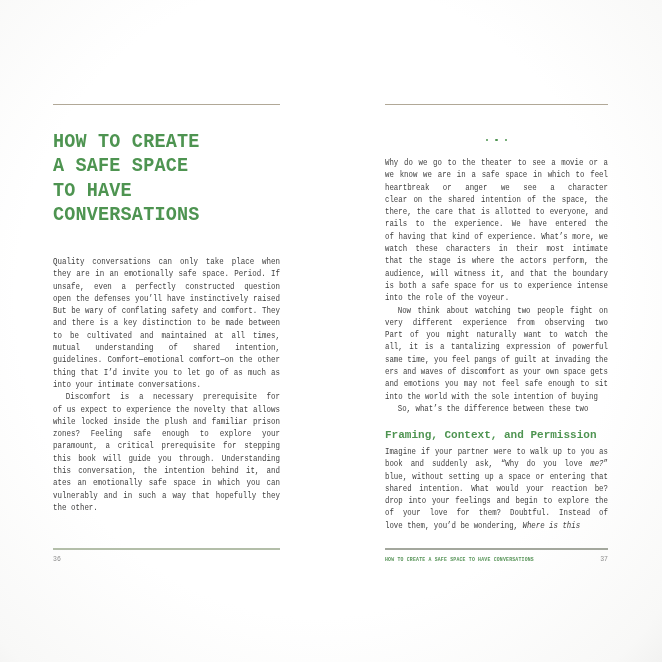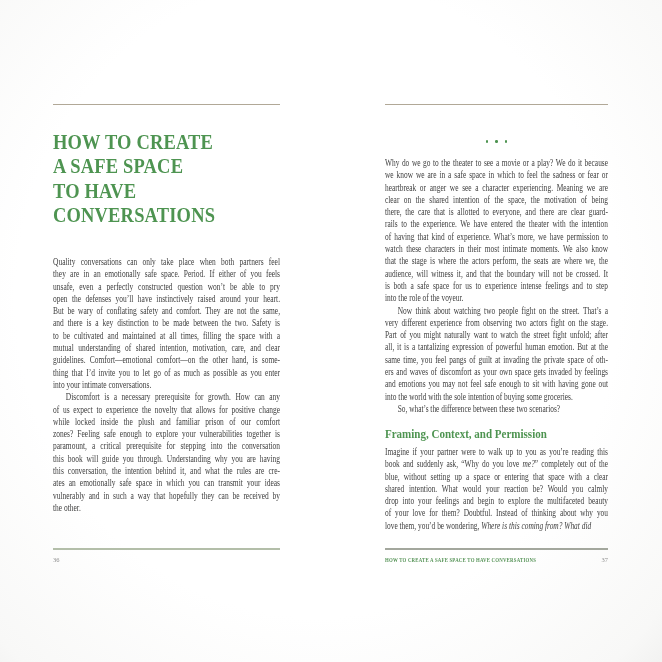--- a/index.html
+++ b/index.html
@@ -1,19 +1,19 @@
 <!DOCTYPE html>
 <html><head>
 <meta charset="utf-8">
 <style>
   html,body{margin:0;padding:0;background:#fff;}
   .canvas{
     position:relative;width:662px;height:662px;overflow:hidden;
     background:radial-gradient(ellipse at 48% 45%, #ffffff 62%, #f8f8f7 93%, #f2f2f1 100%);
-    font-family:Liberation Serif, serif;
+    font-family:Liberation Mono, monospace;
     -webkit-font-smoothing:antialiased;
   }
   .page{position:absolute;top:0;height:662px;}
   .page-left{left:53px;width:227px;}
   .page-right{left:385px;width:223px;}
 
   .rule{position:absolute;left:0;right:0;}
   .rule-top{top:104px;height:1px;background:var(--rule-top,#b1a897);}
   .rule-bottom{top:548px;}
   .rule-bottom-left{height:2px;background:var(--rule-bl,#b3bea9);}

